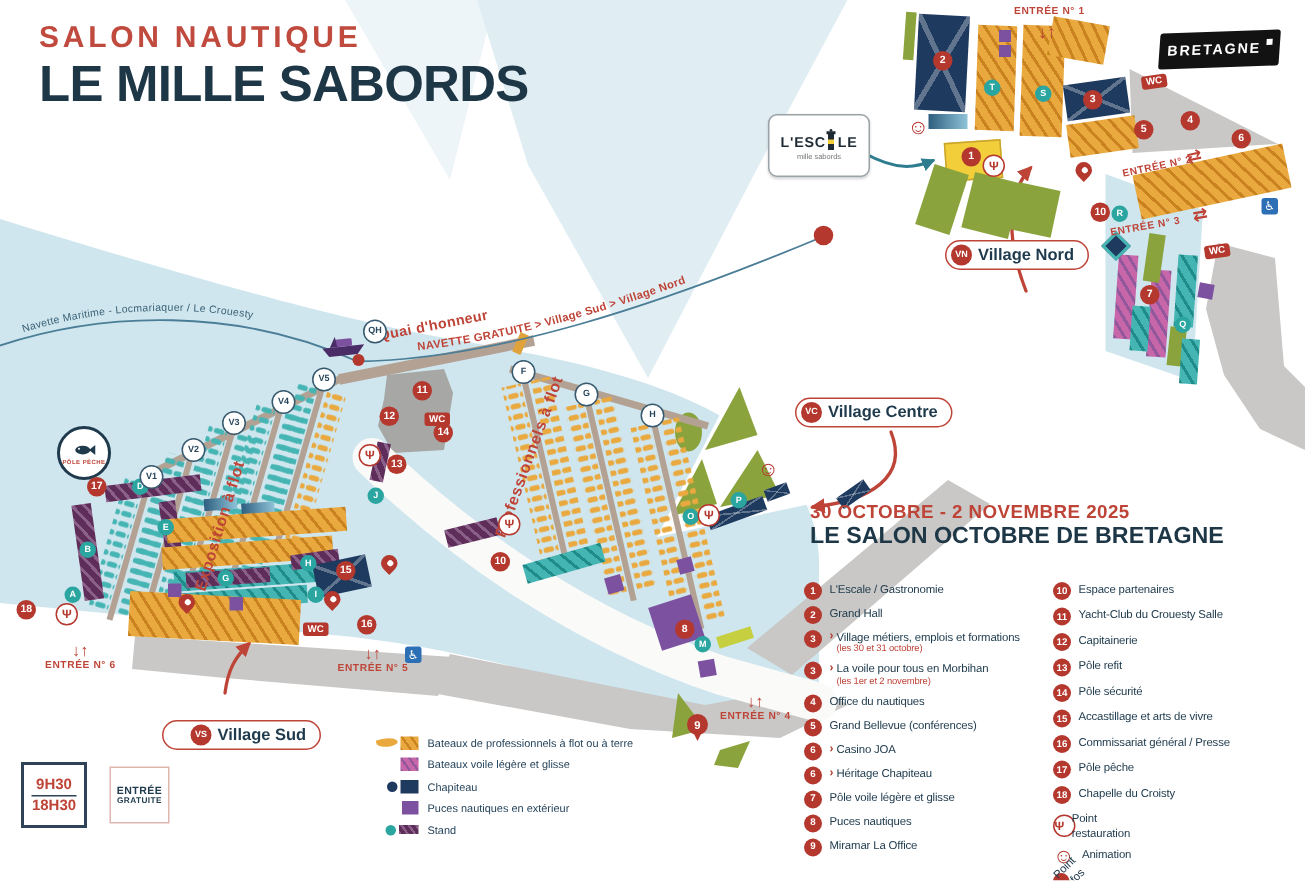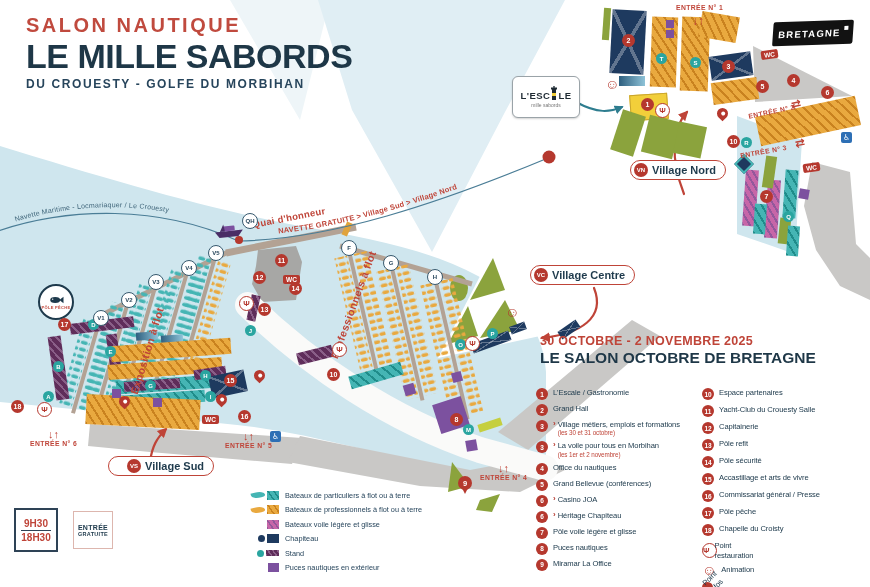--- a/index.html
+++ b/index.html
@@ -269,21 +269,20 @@
   <div class="sh purp" style="left:153px;top:398px;width:9px;height:9px"></div>
   <div class="sh h-pl" style="left:249px;top:295px;width:9px;height:26px;transform:rotate(12deg)"></div>
 
   <div class="sh h-pl" style="left:297px;top:349px;width:36px;height:12px;transform:rotate(-14deg)"></div>
   <div class="sh h-t" style="left:349px;top:369px;width:54px;height:13px;transform:rotate(-16deg)"></div>
   <div class="sh purp" style="left:404px;top:384px;width:11px;height:11px;transform:rotate(-16deg)"></div>
 
   <div class="brand">
     <div class="b-kicker">SALON NAUTIQUE</div>
     <div class="b-main">LE MILLE SABORDS</div>
-    <div class="b-sub">DU CROUESTY - GOLFE DU MORBIHAN</div>
   </div>
   <div class="datehead">
     <div class="d1">30 OCTOBRE - 2 NOVEMBRE 2025</div>
     <div class="d2">LE SALON OCTOBRE DE BRETAGNE</div>
   </div>
   <div class="escale">
     <div class="esc-row">
       <span>L'ESC</span>
       <svg width="8" height="15" viewBox="0 0 8 15">
           <rect x="2" y="3" width="4" height="11" fill="#1e2a33"></rect>
@@ -411,21 +410,21 @@
   <div class="host z5">
 
   <div class="pill" style="left: 630px; top: 160px; position: absolute;">
         <span class="vb">VN</span>
         <span>Village Nord</span>
       </div>
       <div class="pill" style="left: 530px; top: 265px; position: absolute;">
         <span class="vb">VC</span>
         <span>Village Centre</span>
       </div>
-      <div class="pill" style="left: 108px; top: 456px; position: absolute; padding-left: 18px;">
+      <div class="pill" style="left: 108px; top: 480px; position: absolute; padding-left: 18px;">
         <span class="vb">VS</span>
         <span>Village Sud</span>
       </div>
     </div>
 
   <div class="lcol" id="lcol1">
 
   <div class="lrow">
         <span class="lnum">1</span>
 
@@ -533,44 +532,40 @@
           <span class="ltxt">Animation</span>
         </div>
         <div class="lrow t-pin">
           <span class="ic"></span>
           <span class="ltxt">Point infos</span>
         </div>
       </div>
   </div>
   <div class="swl">
 
-  <div class="srow t-par">
-        <span class="sw"></span>
-        <span class="stxt">Bateaux de particuliers à flot ou à terre</span>
-      </div>
       <div class="srow t-pro">
         <span class="sw"></span>
         <span class="stxt">Bateaux de professionnels à flot ou à terre</span>
       </div>
       <div class="srow t-voile">
         <span class="sw"></span>
         <span class="stxt">Bateaux voile légère et glisse</span>
       </div>
       <div class="srow t-chap">
         <span class="sw"></span>
         <span class="stxt">Chapiteau</span>
       </div>
+      <div class="srow t-puces">
+        <span class="sw"></span>
+        <span class="stxt">Puces nautiques en extérieur</span>
+      </div>
       <div class="srow t-stand">
         <span class="sw"></span>
         <span class="stxt">Stand</span>
       </div>
-      <div class="srow t-puces">
-        <span class="sw"></span>
-        <span class="stxt">Puces nautiques en extérieur</span>
-      </div>
     </div>
 
   <div class="hours">
     <div class="hr1">9H30</div>
     <div class="hr2">18H30</div>
   </div>
   <div class="entry">
     <div class="e1">ENTRÉE</div>
     <div class="e2">GRATUITE</div>
   </div>

